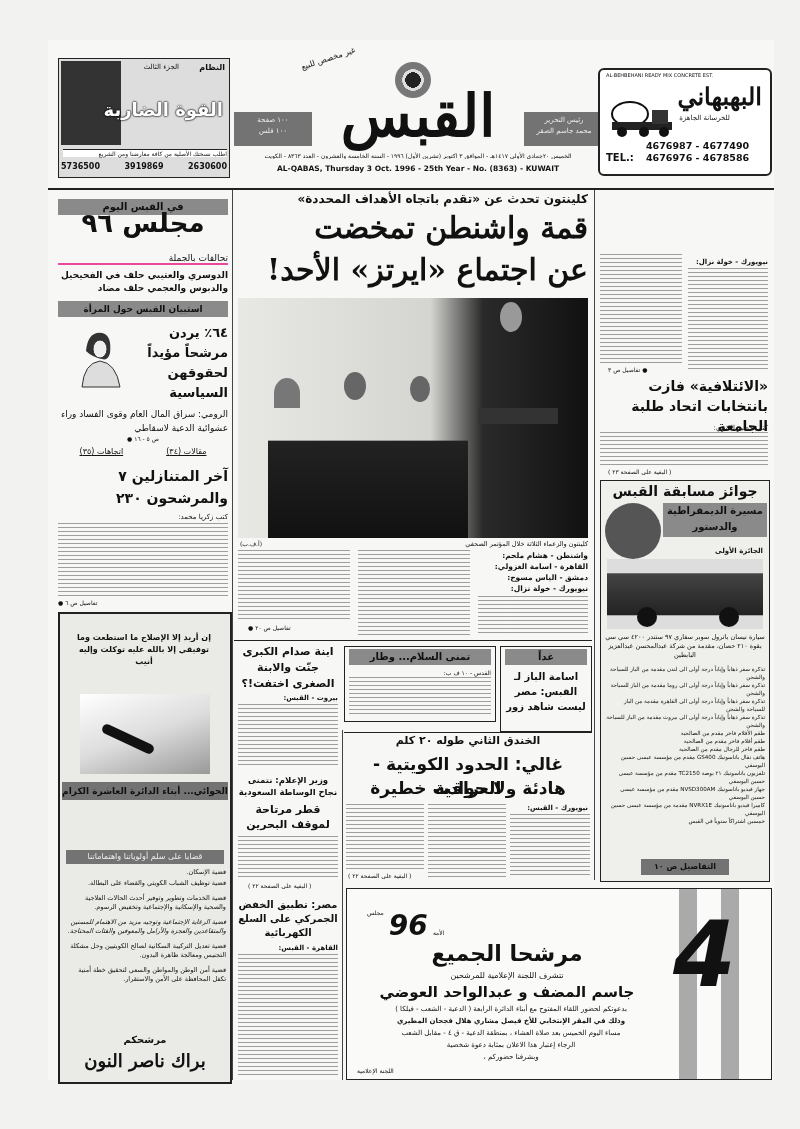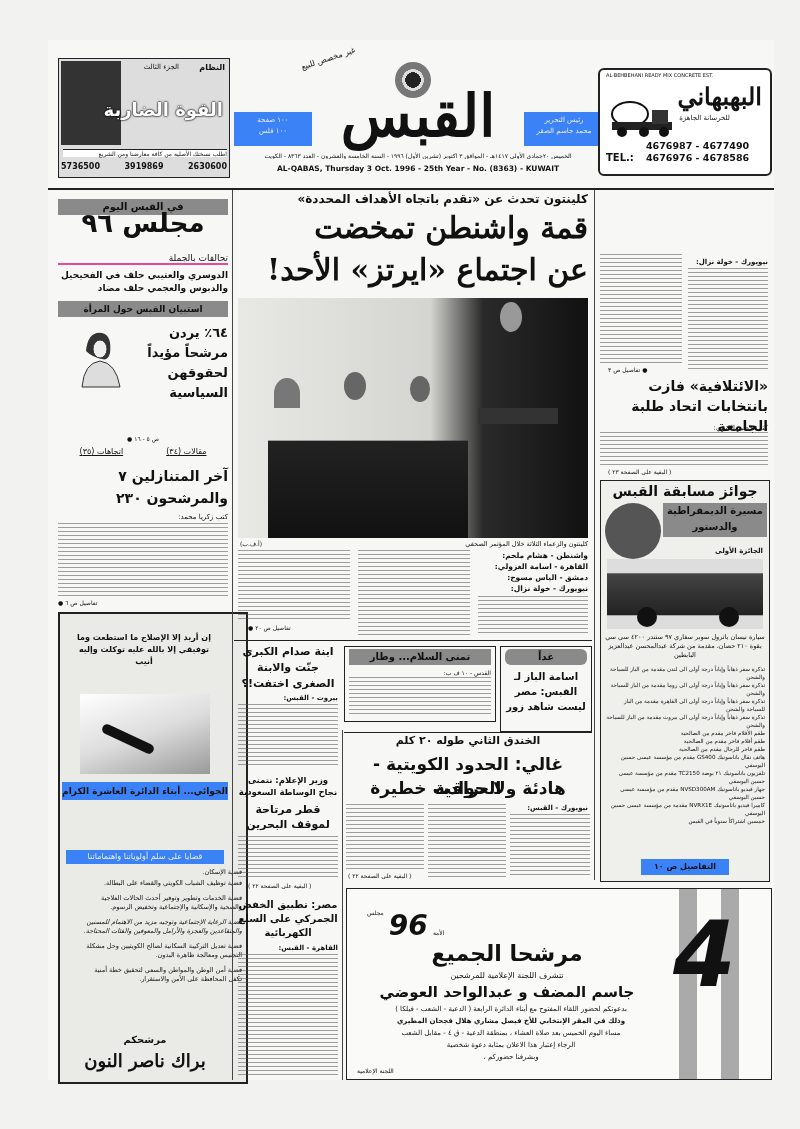--- a/index.html
+++ b/index.html
@@ -1,21 +1,21 @@
 <!DOCTYPE html>
 <html><head>
 <meta charset="utf-8">
 <style>
   html,body{margin:0;padding:0;}
   body{width:800px;height:1129px;background:#f2f2f0;position:relative;overflow:hidden;font-family:"DejaVu Sans",sans-serif;color:#111;}
   .page{position:absolute;left:48px;top:40px;width:726px;height:1040px;background:#f7f7f5;}
   .abs{position:absolute;}
   .rtl{direction:rtl;text-align:right;}
   .box{border:1px solid #222;}
-  .dark{background:#3b82f6;color:#eee;}
+  .dark{background:#737373;color:#eee;}
   .grey{background:#8a8a8a;color:#fff;}
   .lines{background:repeating-linear-gradient(to bottom,#555 0,#555 1px,transparent 1px,transparent 4px);opacity:.55;}
   .hr{position:absolute;height:2px;background:#222;}
   .vr{position:absolute;width:1px;background:#444;}
   .hd{font-weight:bold;color:#111;}
   .photo{background:linear-gradient(135deg,#d8d8d4 0%,#bdbdb8 35%,#4a4a48 60%,#1e1e1e 100%);}
   .center{text-align:center;}
 </style>
 </head>
 <body>
@@ -81,35 +81,36 @@
     <div class="abs rtl hd" style="right:0;top:74px;width:170px;font-size:9px;line-height:13px;">الدوسري والعتيبي حلف في الفحيحيل والدبوس والعجمي حلف مضاد</div>
     <div class="abs grey center hd" style="left:0;top:106px;width:170px;height:16px;font-size:9px;line-height:16px;">استبيان القبس حول المرأة</div>
     <div class="abs" style="left:14px;top:132px;width:56px;height:62px;">
       <svg width="56" height="62" viewBox="0 0 56 62">
           <path d="M14 24 Q16 4 30 6 Q40 8 38 26 Q36 34 30 32 Q20 30 14 24Z" fill="#333"></path>
           <ellipse cx="28" cy="22" rx="7" ry="9" fill="#eee" stroke="#333"></ellipse>
           <path d="M10 60 Q12 36 28 34 Q44 36 48 60Z" fill="#ddd" stroke="#333"></path>
         </svg>
     </div>
     <div class="abs rtl hd" style="right:0;top:128px;width:88px;font-size:13px;line-height:20px;">٦٤٪ يردن مرشحاً مؤيداً لحقوقهن السياسية</div>
+    <div class="abs rtl" style="right:0;top:212px;width:170px;font-size:9px;line-height:14px;">الرومي: سراق المال العام وقوى الفساد وراء عشوائية الدعية لاسقاطي</div>
     <div class="abs center" style="left:0;top:240px;width:170px;font-size:6px;">● ص ٥ - ١٦</div>
     <div class="abs" style="left:0;top:252px;width:170px;font-size:8px;display:flex;justify-content:space-around;direction:rtl;">
       <span style="text-decoration:underline;">مقالات (٣٤)</span>
       <span style="text-decoration:underline;">اتجاهات (٣٥)</span>
     </div>
   </div>
 
   <div class="abs" style="left:10px;top:425px;width:170px;height:140px;">
     <div class="abs rtl hd" style="right:0;top:0;width:170px;font-size:14px;line-height:22px;">آخر المتنازلين ٧ والمرشحون ٢٣٠</div>
     <div class="abs rtl" style="right:0;top:48px;font-size:7px;">كتب زكريا محمد:</div>
     <div class="abs lines" style="left:0;top:58px;width:170px;height:76px;"></div>
     <div class="abs" style="left:0;top:134px;font-size:6px;">● تفاصيل ص ٦</div>
   </div>
 
-  <div class="abs box" style="left:10px;top:572px;width:170px;height:468px;background:#eaeae6;border-width:2px;padding-left:16px;">
+  <div class="abs box" style="left:10px;top:572px;width:170px;height:468px;background:#eaeae6;border-width:2px;">
     <div class="abs rtl hd center" style="left:14px;top:18px;width:140px;font-size:8px;line-height:12px;">إن أريد إلا الإصلاح ما استطعت وما توفيقي إلا بالله عليه توكلت وإليه أنيب</div>
     <div class="abs photo" style="left:20px;top:80px;width:130px;height:80px;background:linear-gradient(160deg,#fff 0%,#ddd 50%,#999 100%);">
       <div class="abs" style="left:20px;top:40px;width:56px;height:10px;background:#111;border-radius:5px;transform:rotate(25deg);"></div>
     </div>
     <div class="abs dark rtl center hd" style="left:2px;top:168px;width:166px;height:18px;font-size:9px;line-height:18px;">الحوائي... أبناء الدائرة العاشرة الكرام</div>
     <div class="abs dark rtl center" style="left:6px;top:236px;width:158px;height:14px;font-size:8px;line-height:14px;">قضايا على سلم أولوياتنا واهتماماتنا</div>
     <div class="abs rtl" style="right:4px;top:254px;width:160px;font-size:6.5px;line-height:9px;">
       <div style="margin-bottom:2px;">قضية الإسكان.</div>
       <div style="margin-bottom:6px;">قضية توظيف الشباب الكويتي والقضاء على البطالة.</div>
       <div style="margin-bottom:6px;">قضية الخدمات وتطوير وتوفير أحدث الحالات العلاجية والصحية والإسكانية والإجتماعية وتخفيض الرسوم.</div>
@@ -186,21 +187,21 @@
   <div class="abs rtl hd center" style="left:190px;top:604px;width:100px;font-size:11px;line-height:16px;">ابنة صدام الكبرى جنّت والابنة الصغرى اختفت!؟</div>
   <div class="abs rtl hd" style="right:436px;top:654px;font-size:7px;">بيروت - القبس:</div>
   <div class="abs lines" style="left:190px;top:664px;width:100px;height:62px;"></div>
 
   <div class="abs box" style="left:296px;top:606px;width:150px;height:74px;">
     <div class="abs grey center hd" style="left:4px;top:2px;width:142px;height:16px;font-size:10px;line-height:16px;">تمنى السلام... وطار</div>
     <div class="abs rtl" style="right:4px;top:22px;font-size:6px;">القدس - ١٠ ف ب:</div>
     <div class="abs lines" style="left:4px;top:30px;width:142px;height:40px;"></div>
   </div>
   <div class="abs box" style="left:452px;top:606px;width:90px;height:84px;">
-    <div class="abs grey center hd" style="left:4px;top:2px;width:82px;height:16px;font-size:10px;line-height:16px;border-radius:6px;">غداً</div>
+    <div class="abs grey center hd" style="left:4px;top:2px;width:82px;height:16px;font-size:10px;line-height:16px;">غداً</div>
     <div class="abs rtl hd center" style="left:2px;top:22px;width:86px;font-size:10px;line-height:15px;">اسامة الباز لـ القبس: مصر ليست شاهد زور</div>
   </div>
 
   <div class="abs rtl hd center" style="left:190px;top:734px;width:100px;font-size:8.5px;line-height:12px;">وزير الإعلام: نتمنى نجاح الوساطة السعودية</div>
   <div class="abs rtl hd center" style="left:190px;top:762px;width:100px;font-size:11px;line-height:15px;">قطر مرتاحة لموقف البحرين</div>
   <div class="abs lines" style="left:190px;top:796px;width:100px;height:44px;"></div>
   <div class="abs" style="left:200px;top:842px;font-size:6px;">( البقية على الصفحة ٢٢ )</div>
   <div class="abs rtl hd center" style="left:190px;top:858px;width:100px;font-size:10px;line-height:14px;">مصر: تطبيق الخفض الجمركي على السلع الكهربائية</div>
   <div class="abs rtl hd" style="right:436px;top:904px;font-size:7px;">القاهرة - القبس:</div>
   <div class="abs lines" style="left:190px;top:914px;width:100px;height:124px;"></div>

